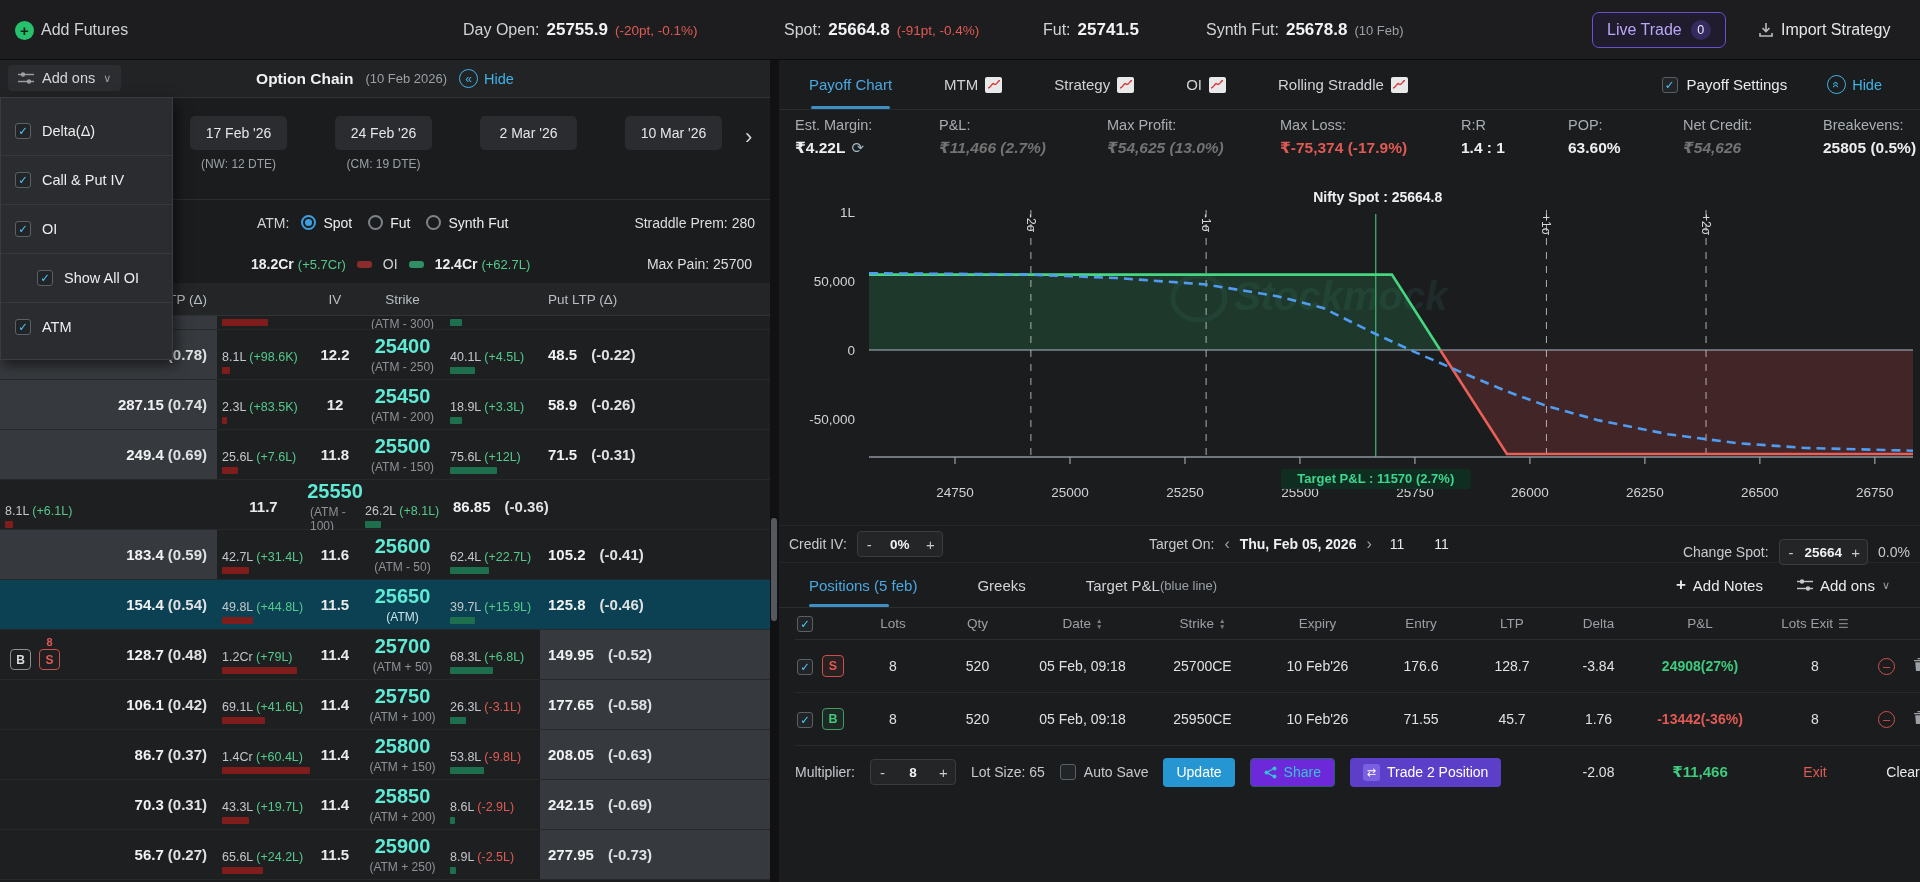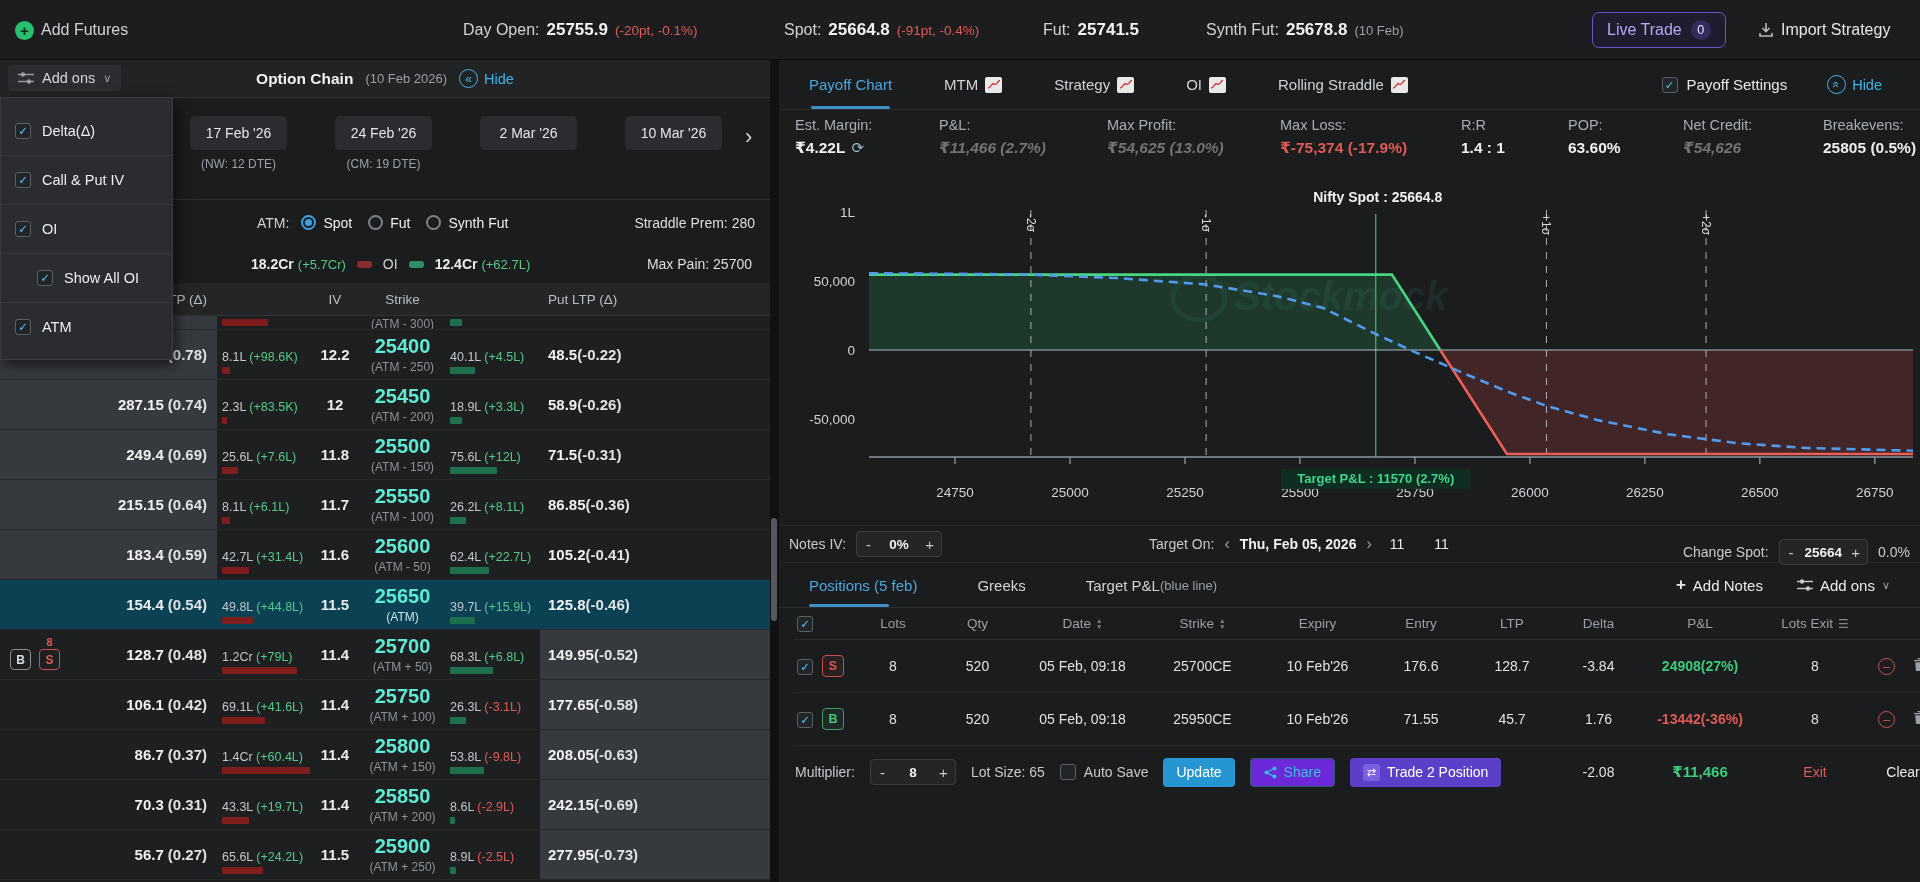--- a/index.html
+++ b/index.html
@@ -66,21 +66,21 @@
   .ltp-d{font-weight:600;color:#dfe2e4;}
   .c-oi{display:flex;flex-direction:column;justify-content:flex-end;padding:0 0 5px 5px;font-size:12.5px;color:#c2c7cb;}
   .oi-line{white-space:nowrap;}
   .bar{height:7px;border-radius:1px;margin-top:3px;}
   .bar.call{background:#7f1d1d;} .bar.put{background:#1e6f4e;}
   .c-iv{display:flex;align-items:center;justify-content:center;font-size:15px;font-weight:600;color:#e8eaec;}
   .c-strike{display:flex;flex-direction:column;align-items:center;justify-content:center;gap:2px;}
   .strike-v{font-size:20px;font-weight:700;color:#5eead4;}
   .strike-n{font-size:12px;color:#8d9296;}
   .atm .strike-n{color:#c7e4ec;}
-  .c-pltp{display:flex;align-items:center;padding-left:8px;font-size:15px;font-weight:700;color:#f0f1f2;gap:0;}
+  .c-pltp{display:flex;align-items:center;padding-left:8px;font-size:15px;font-weight:700;color:#f0f1f2;gap:14px;}
   .bs-wrap{position:absolute;left:10px;top:19px;display:flex;gap:8px;}
   .bs{width:21px;height:21px;border-radius:4px;display:flex;align-items:center;justify-content:center;
     font-size:12px;font-weight:700;cursor:pointer;background:#1e1f21;}
   .bs.b{border:1px solid #8a8f93;color:#d9dcde;}
   .bs.s{border:1px solid #c9504c;color:#e05a54;}
   .bs-s-wrap{position:relative;}
   .bs-count{position:absolute;top:-13px;left:50%;transform:translateX(-50%);color:#e05a54;font-size:11px;font-weight:700;}
   
   .addons-menu{position:absolute;left:0;top:37px;width:173px;background:#2b2c2f;border:1px solid #3a3c3f;
     box-shadow:3px 5px 12px rgba(0,0,0,.55);z-index:20;padding:8px 0;}
@@ -385,24 +385,20 @@
         <div class="c-oi">
           <div class="oi-line"><span class="oi-v">75.6L</span><span class="oi-c pos-chg"> (+12L)</span></div>
           <div class="bar put" style="width: 47px;"></div>
         </div>
         <div class="c-pltp">
           <span class="ltp-val">71.5</span>
           <span class="ltp-d">(-0.31)</span>
         </div>
       </div>
       <div class="oc-grid oc-row">
-        <div class="c-ltp shade">
-          <span class="ltp-val">215.15</span>
-          <span class="ltp-d">(0.64)</span>
-        </div>
         <div class="c-oi">
           <div class="oi-line"><span class="oi-v">8.1L</span><span class="oi-c pos-chg"> (+6.1L)</span></div>
           <div class="bar call" style="width: 8px;"></div>
         </div>
         <div class="c-iv">11.7</div>
         <div class="c-strike">
           <div class="strike-v">25550</div>
           <div class="strike-n">(ATM - 100)</div>
         </div>
         <div class="c-oi">
@@ -716,21 +712,21 @@
       <text x="76" y="47" text-anchor="end" font-size="13.5" fill="#d0d3d6">1L</text>
       <text x="76" y="116" text-anchor="end" font-size="13.5" fill="#d0d3d6">50,000</text>
       <text x="76" y="185" text-anchor="end" font-size="13.5" fill="#d0d3d6">0</text>
       <text x="76" y="254" text-anchor="end" font-size="13.5" fill="#d0d3d6">-50,000</text>
       <rect x="501.7309251101318" y="299" width="190" height="20" rx="3" fill="#0f2f22" opacity="0.95"></rect>
       <text x="596.7309251101318" y="313" text-anchor="middle" font-size="13" fill="#3ed68f" font-weight="600">Target P&amp;L : 11570 (2.7%)</text>
     </svg>
 
   <div class="controls">
     <div class="ctrl-left">
-      <span>Notes IV:</span>
+      <span>Credit IV:</span>
       <span class="stepper">
         <button class="st-btn">-</button>
         <span class="st-val">0%</span>
         <button class="st-btn">+</button>
       </span>
     </div>
     <div class="ctrl-mid">
       <span>Target On:</span>
       <span class="ctl-chev">‹</span>
       <span class="ctl-date">Thu, Feb 05, 2026</span>

